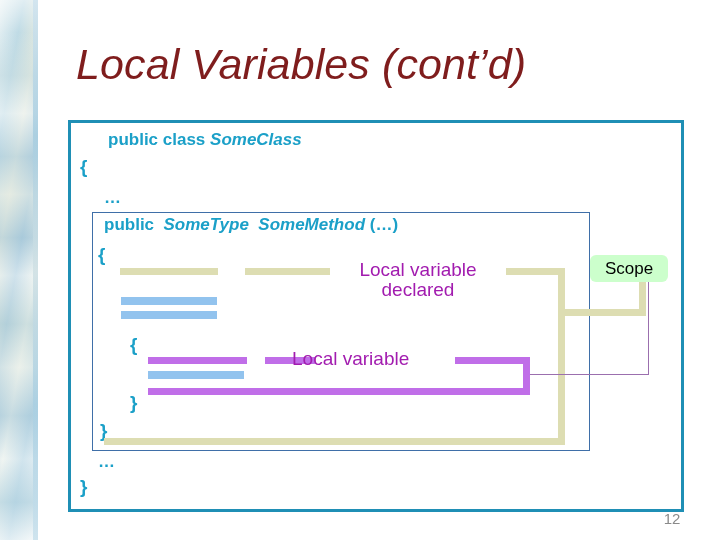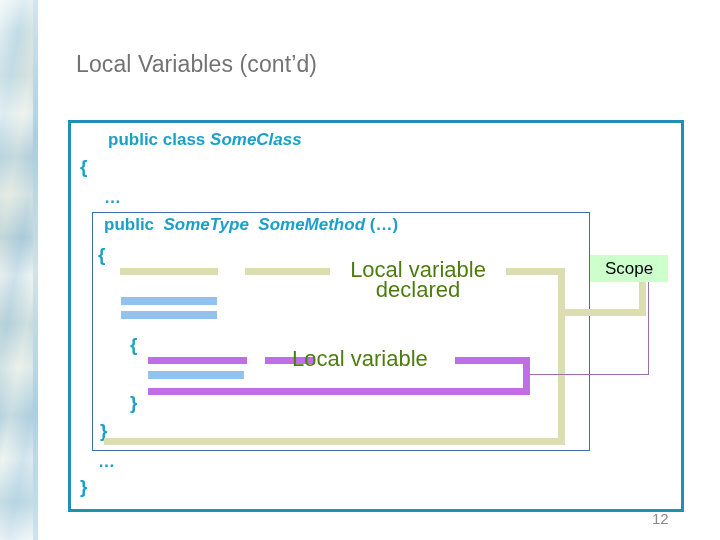--- a/index.html
+++ b/index.html
@@ -54,25 +54,26 @@
     background: linear-gradient(180deg,
       #cfe3ef 0%, #a7cde0 25%, #cfe0e4 50%, #a9cfe2 75%, #c8e0ec 100%);
     opacity: 0.85;
   }
 
   
   #title {
     position: absolute;
     left: 76px; top: 44px;
     width: 590px;
-    font-size: 23px;
+    font-size: 43px;
     line-height: 40px;
-    color: #737373;
+    color: #7f1d1d;
     letter-spacing: 0.1px;
     white-space: nowrap;
+    font-style: italic;
   }
 
   
   #code-frame {
     position: absolute;
     left: 68px; top: 120px;
     width: 616px; height: 392px;
     border: 3px solid #1f8fb5;
     box-sizing: border-box;
     background: transparent;
@@ -118,49 +119,50 @@
     position: absolute;
   }
   .tan   { background: #ddddb2; }
   .blue  { background: #92c3ee; }
   .purp  { background: #c06ee8; }
   .thin-purple { background: #9b6fae; }
 
   
   .annot {
     position: absolute;
-    color: #4d7c0f;
-    font-size: 22px;
+    color: #a21caf;
+    font-size: 19px;
     line-height: 20px;
     text-align: center;
     white-space: pre-line;
   }
   #annot-declared { left: 330px; top: 260px; width: 176px; }
   #annot-local    { left: 292px; top: 349px; width: 168px; text-align: left; white-space: nowrap; }
 
   
   #scope-label {
     position: absolute;
     left: 590px; top: 255px;
     width: 78px; height: 27px;
     background: #ccffcc;
     color: #000000;
     font-size: 17px;
     line-height: 27px;
     text-align: center;
+    border-radius: 6px;
   }
 
   
   #page-number {
     position: absolute;
     left: 652px; top: 510px;
     width: 40px;
     font-size: 15px;
     color: #8a8a8a;
-    text-align: left;
+    text-align: center;
   }
 </style>
 </head>
 <body>
 
 <div id="slide">
 
   <div id="left-band"></div>
   <div id="left-band-edge"></div>
 

